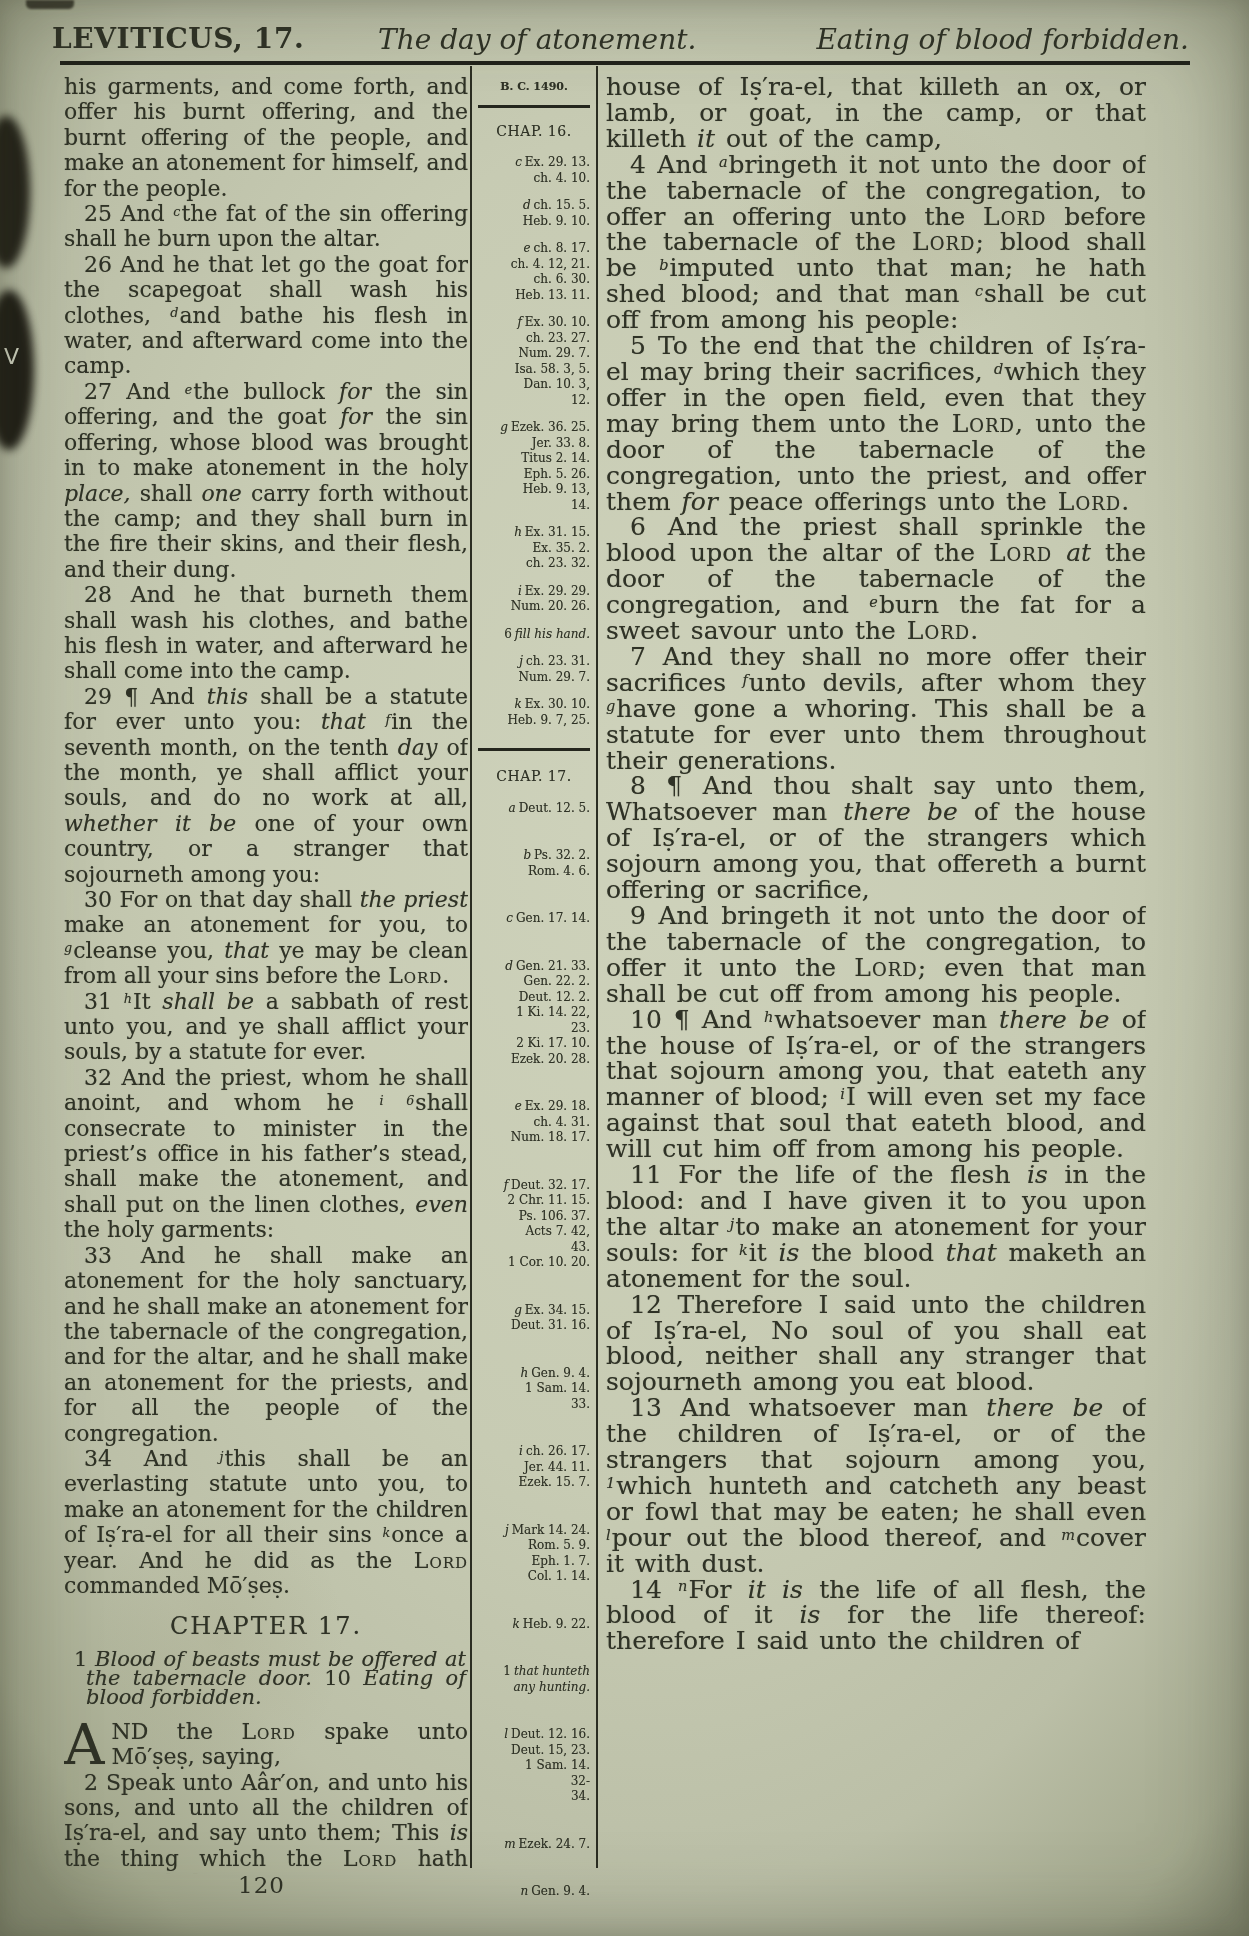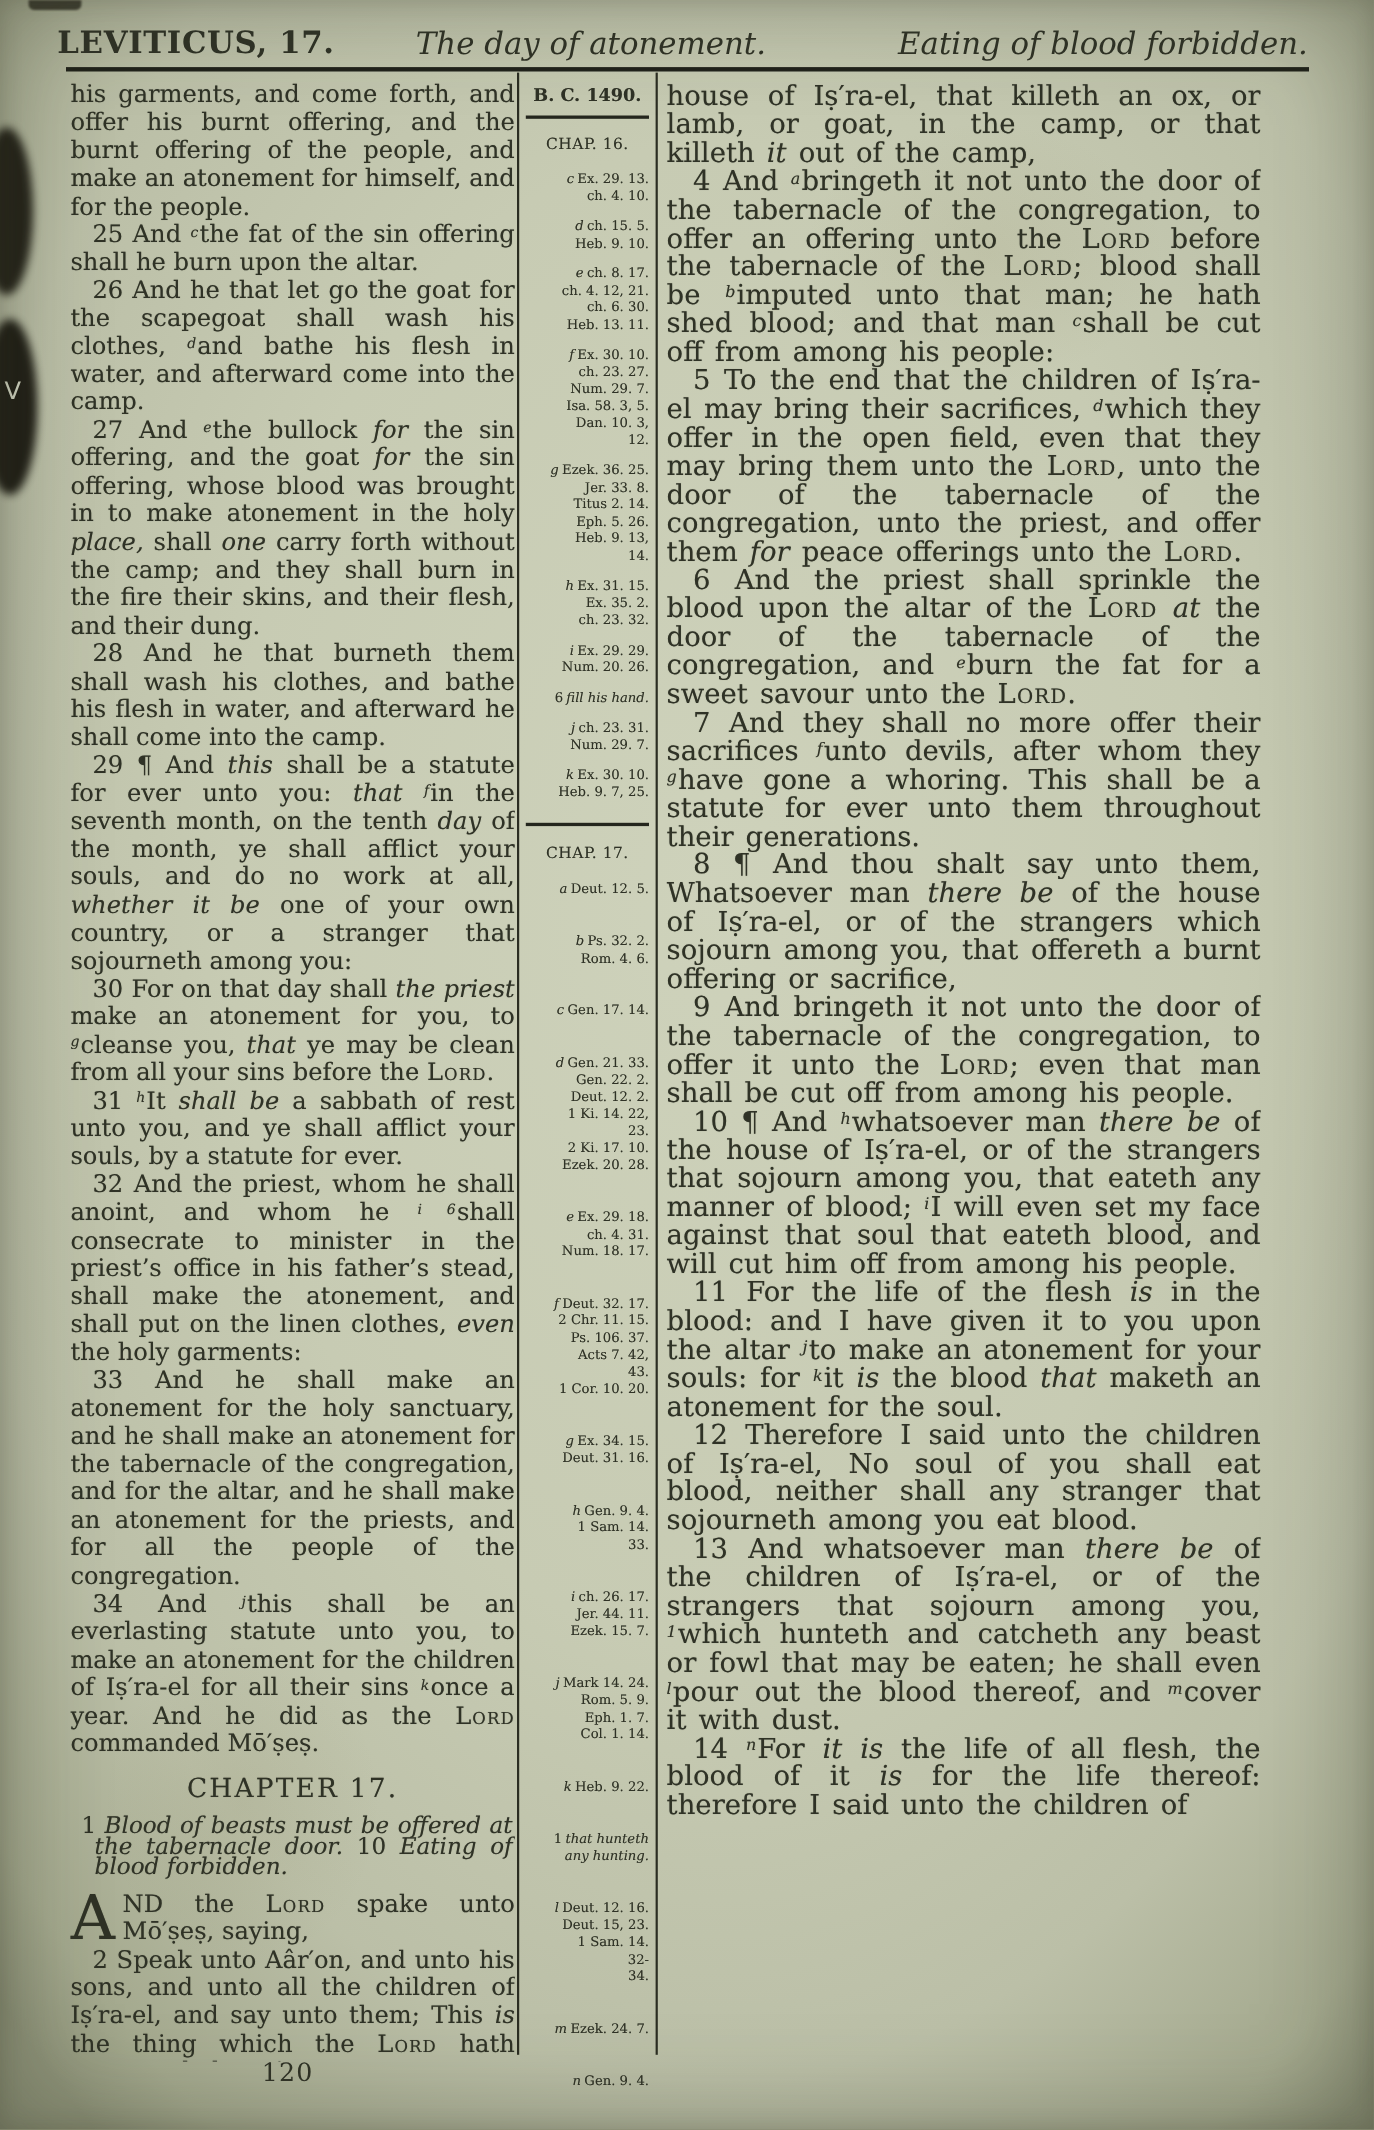--- a/index.html
+++ b/index.html
@@ -36,21 +36,21 @@
   .summary{font-size:21px;line-height:19px;margin:0 0 12px !important;padding:0 2px 0 22px;text-indent:-12px !important;}
   .dropcap{float:left;font-size:56px;line-height:46px;padding:3px 7px 0 0;}
 
   
   .vrule{position:absolute;top:66px;height:1802px;width:2px;background:#2b2d22;}
   .v1{left:470px;} .v2{left:596px;}
 
   
   .col-center{position:absolute;left:478px;top:70px;width:112px;font-size:12px;line-height:15.5px;
     text-shadow:0 0 .5px rgba(45,48,36,.45);}
-  .bc-box{text-align:center;font-size:16px;font-weight:bold;padding:9px 0 10px;border-bottom:3px solid #24261d;margin-bottom:16px;}
+  .bc-box{text-align:center;font-size:11px;font-weight:bold;padding:9px 0 10px;border-bottom:3px solid #24261d;margin-bottom:16px;}
   .chap-title{text-align:center;font-size:14px;letter-spacing:.5px;margin:4px 0 16px;}
   .ref-entry{margin:0 0 12px 16px;padding-left:12px;text-indent:-12px;text-align:right;}
   .s2 .ref-entry{margin-bottom:32px;}
   .ref-entry .k{font-style:italic;margin-right:3px;}
   .ref-entry.note{font-style:italic;}
   .ref-entry.note .k{font-style:normal;}
   .sec-divider{height:3px;background:#24261d;margin:20px 0 18px;}
 
   
   .page-number{position:absolute;left:238px;top:1872px;font-size:23px;letter-spacing:1px;}

